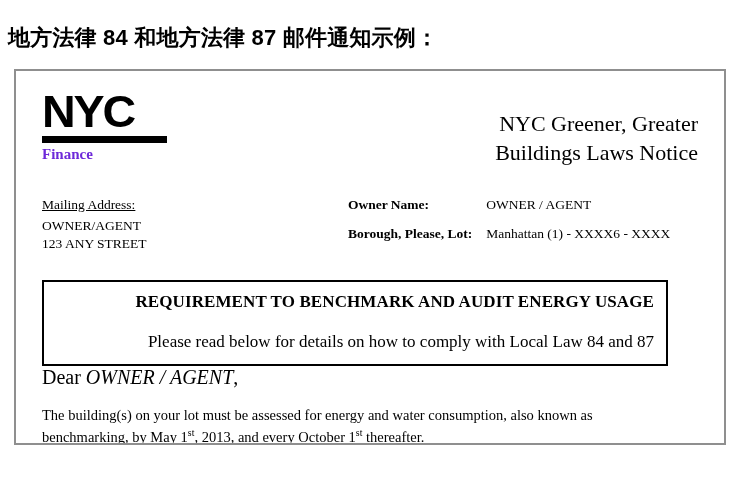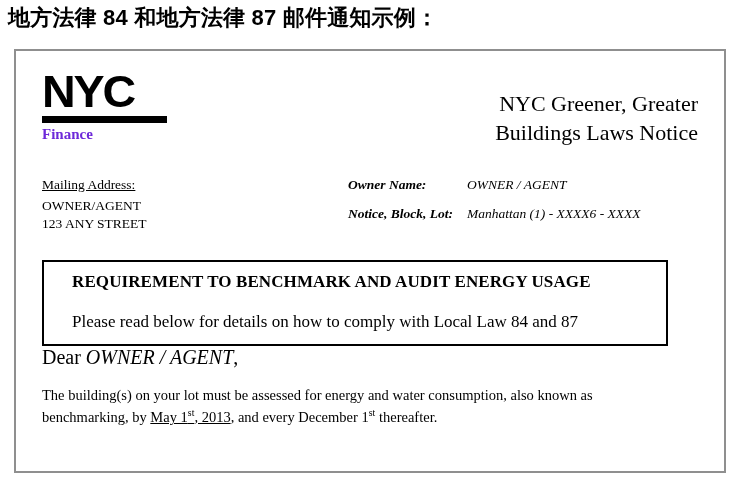--- a/index.html
+++ b/index.html
@@ -12,30 +12,30 @@
     height: 492px;
     font-family: "Liberation Sans", sans-serif;
     overflow: hidden;
   }
 
   .page-heading {
     font-family: "Liberation Sans", sans-serif;
     font-size: 22px;
     font-weight: bold;
     color: #000000;
-    padding: 4px 0 0 8px;
+    padding: 24px 0 0 8px;
     letter-spacing: 0.2px;
     line-height: 1.3;
   }
 
   .notice-wrapper {
     margin: 16px 10px 0 14px;
     border: 2px solid #8f8f8f;
     background: #ffffff;
-    height: 424px;
+    height: 376px;
     box-sizing: border-box;
     position: relative;
     overflow: hidden;
   }
 
   .notice-inner {
     padding: 20px 26px 0 26px;
     font-family: "Liberation Serif", serif;
   }
 
@@ -102,40 +102,39 @@
     text-decoration: underline;
     display: block;
     margin-bottom: 3px;
   }
   .owner-table {
     font-family: "Liberation Serif", serif;
     font-size: 13.5px;
     line-height: 1.35;
     border-collapse: collapse;
     margin-left: 6px;
-    font-style: italic;
   }
   .owner-table td {
     padding: 0 0 1px 0;
     vertical-align: top;
     color: #000000;
   }
   .owner-table td.k {
     font-weight: bold;
     padding-right: 14px;
     white-space: nowrap;
   }
 
   
   .req-box {
     margin-top: 26px;
     margin-right: 30px;
     border: 2px solid #000000;
     padding: 10px 12px 12px 28px;
-    text-align: left;
+    text-align: right;
   }
   .req-line1 {
     font-family: "Liberation Serif", serif;
     font-weight: bold;
     font-size: 17px;
     color: #000000;
     letter-spacing: 0.1px;
   }
   .req-line2 {
     font-family: "Liberation Serif", serif;
@@ -191,34 +190,34 @@
         <div>123 ANY STREET</div>
       </div>
 
       <table class="owner-table">
         <tbody>
           <tr>
             <td class="k">Owner Name:</td>
             <td>OWNER / AGENT</td>
           </tr>
           <tr>
-            <td class="k">Notice, Block, Lot:</td>
+            <td class="k">Borough, Please, Lot:</td>
             <td>Manhattan (1) - XXXX6 - XXXX</td>
           </tr>
         </tbody>
       </table>
     </div>
 
     <div class="req-box">
       <div class="req-line1">REQUIREMENT TO BENCHMARK AND AUDIT ENERGY USAGE</div>
       <div class="req-line2">Please read below for details on how to comply with Local Law 84 and 87</div>
     </div>
 
     <div class="salutation">
       <span>Dear </span><span class="name">OWNER / AGENT</span><span>,</span>
     </div>
 
     <div class="body-para">
-      <span>The building(s) on your lot must be assessed for energy and water consumption, also known as benchmarking, by </span><span class="u"><span>May 1</span><sup>st</sup><span>, 2013</span></span><span>, and every December 1</span><sup>st</sup><span> thereafter.</span>
+      <span>The building(s) on your lot must be assessed for energy and water consumption, also known as benchmarking, by </span><span class="u"><span>May 1</span><sup>st</sup><span>, 2013</span></span><span>, and every October 1</span><sup>st</sup><span> thereafter.</span>
     </div>
 
   </div>
 </div>
 
 </body></html>

